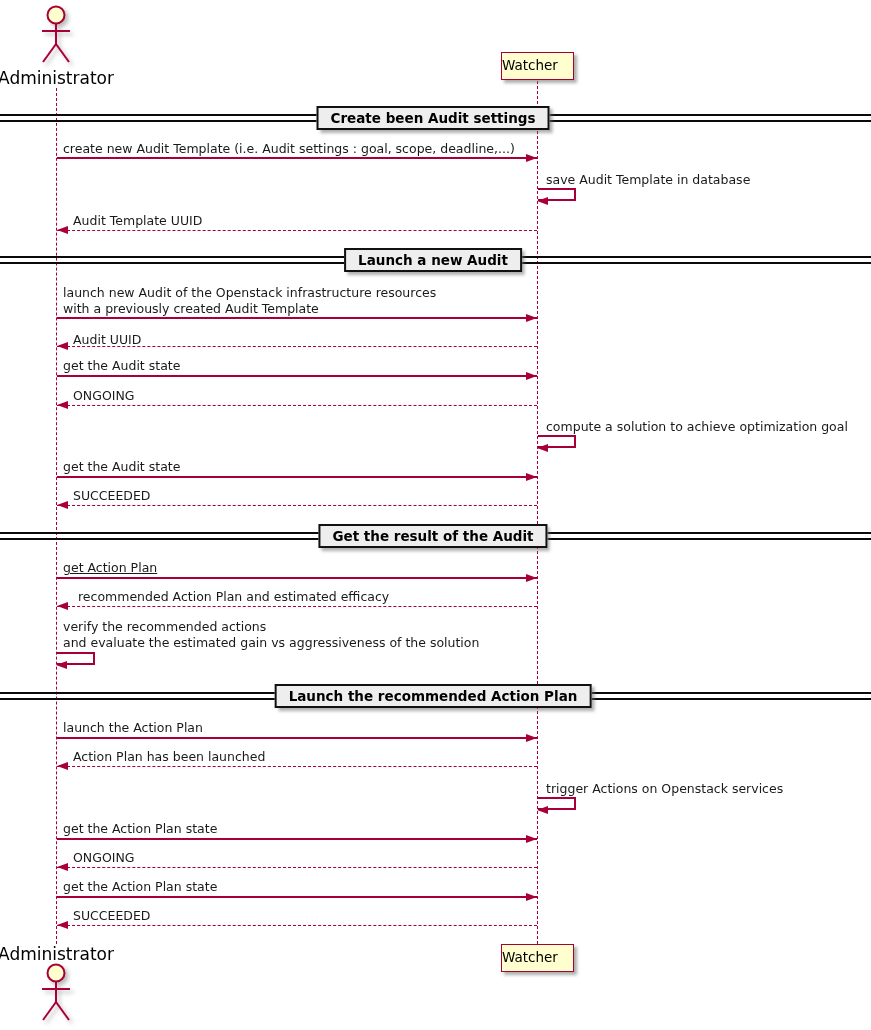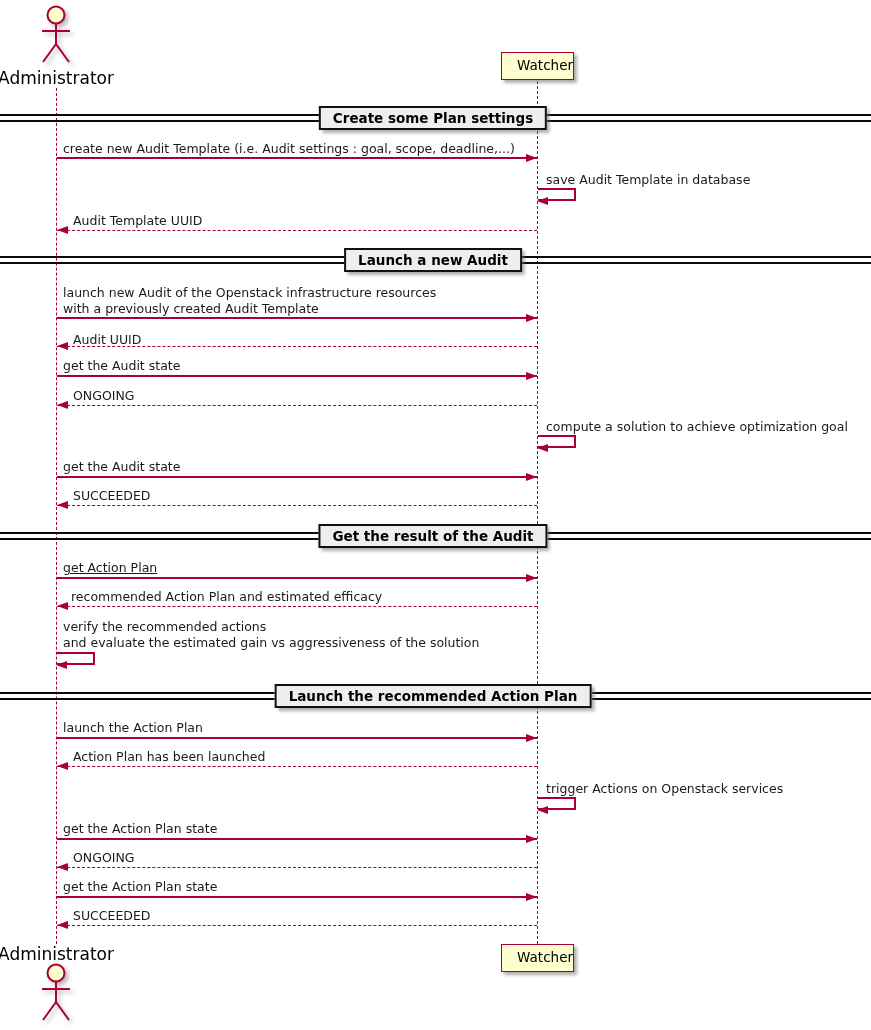--- a/index.html
+++ b/index.html
@@ -9,21 +9,21 @@
     font-family:"DejaVu Sans","Liberation Sans",sans-serif;
     font-size:12.5px;color:#1a1a1a;
     overflow:hidden;background:#ffffff;
   }
   
   .lifeline{position:absolute;width:0;border-left:1px dashed #A80036;z-index:1;}
   
   .participant{
     position:absolute;box-sizing:border-box;
     background:#FEFECE;border:1.5px solid #A80036;
-    width:73px;height:28px;line-height:25px;text-align:right;
+    width:73px;height:28px;line-height:25px;text-align:left;
     font-size:13.5px;color:#000;
     box-shadow:3px 3px 3px rgba(110,110,110,.55);
     z-index:4;
   }
   
   .actor{position:absolute;z-index:4;filter:drop-shadow(3px 3px 2px rgba(120,120,120,.5));}
   .actor-label{position:absolute;transform:translateX(-50%);font-size:17px;color:#000;white-space:nowrap;z-index:4;}
   
   .divider-lines{
     position:absolute;left:0;width:871px;height:4px;
@@ -65,21 +65,21 @@
     <line x1="20" y1="18.5" x2="20" y2="39" stroke="#A80036" stroke-width="2"></line>
     <line x1="6" y1="26" x2="34" y2="26" stroke="#A80036" stroke-width="2"></line>
     <line x1="20" y1="39" x2="7" y2="57" stroke="#A80036" stroke-width="2"></line>
     <line x1="20" y1="39" x2="33" y2="57" stroke="#A80036" stroke-width="2"></line>
   </svg>
   <div class="actor-label" style="left:56px;top:68px;">Administrator</div>
 
   <div class="participant" style="left:501px;top:52px;">Watcher</div>
 
   <div class="divider-lines" style="top:114px;"></div>
-  <div class="divider-label" style="top:106px;">Create some Plan settings</div>
+  <div class="divider-label" style="top:106px;">Create been Audit settings</div>
 
   <div class="msg-label" style="left:63px;top:141px;">create new Audit Template (i.e. Audit settings : goal, scope, deadline,...)</div>
   <div class="arrow solid" style="top:157px;">
       <i class="ah right"></i>
     </div>
 
   <div class="msg-label" style="left:546px;top:172px;">save Audit Template in database</div>
   <div class="selfmsg" style="left:538px;top:188px;">
       <i class="ah"></i>
     </div>
@@ -129,21 +129,21 @@
     </div>
 
   <div class="divider-lines" style="top:532px;"></div>
   <div class="divider-label" style="top:524px;">Get the result of the Audit</div>
 
   <div class="msg-label" style="left:63px;top:560px;text-decoration:underline;">get Action Plan</div>
   <div class="arrow solid" style="top:577px;">
       <i class="ah right"></i>
     </div>
 
-  <div class="msg-label" style="left:71px;top:589px;">recommended Action Plan and estimated efficacy</div>
+  <div class="msg-label" style="left:78px;top:589px;">recommended Action Plan and estimated efficacy</div>
   <div class="arrow dashed" style="top:606px;">
       <i class="ah left"></i>
     </div>
 
   <div class="msg-label" style="left:63px;top:619px;">verify the recommended actions
 and evaluate the estimated gain vs aggressiveness of the solution</div>
   <div class="selfmsg" style="left:57px;top:652px;">
       <i class="ah"></i>
     </div>
 

